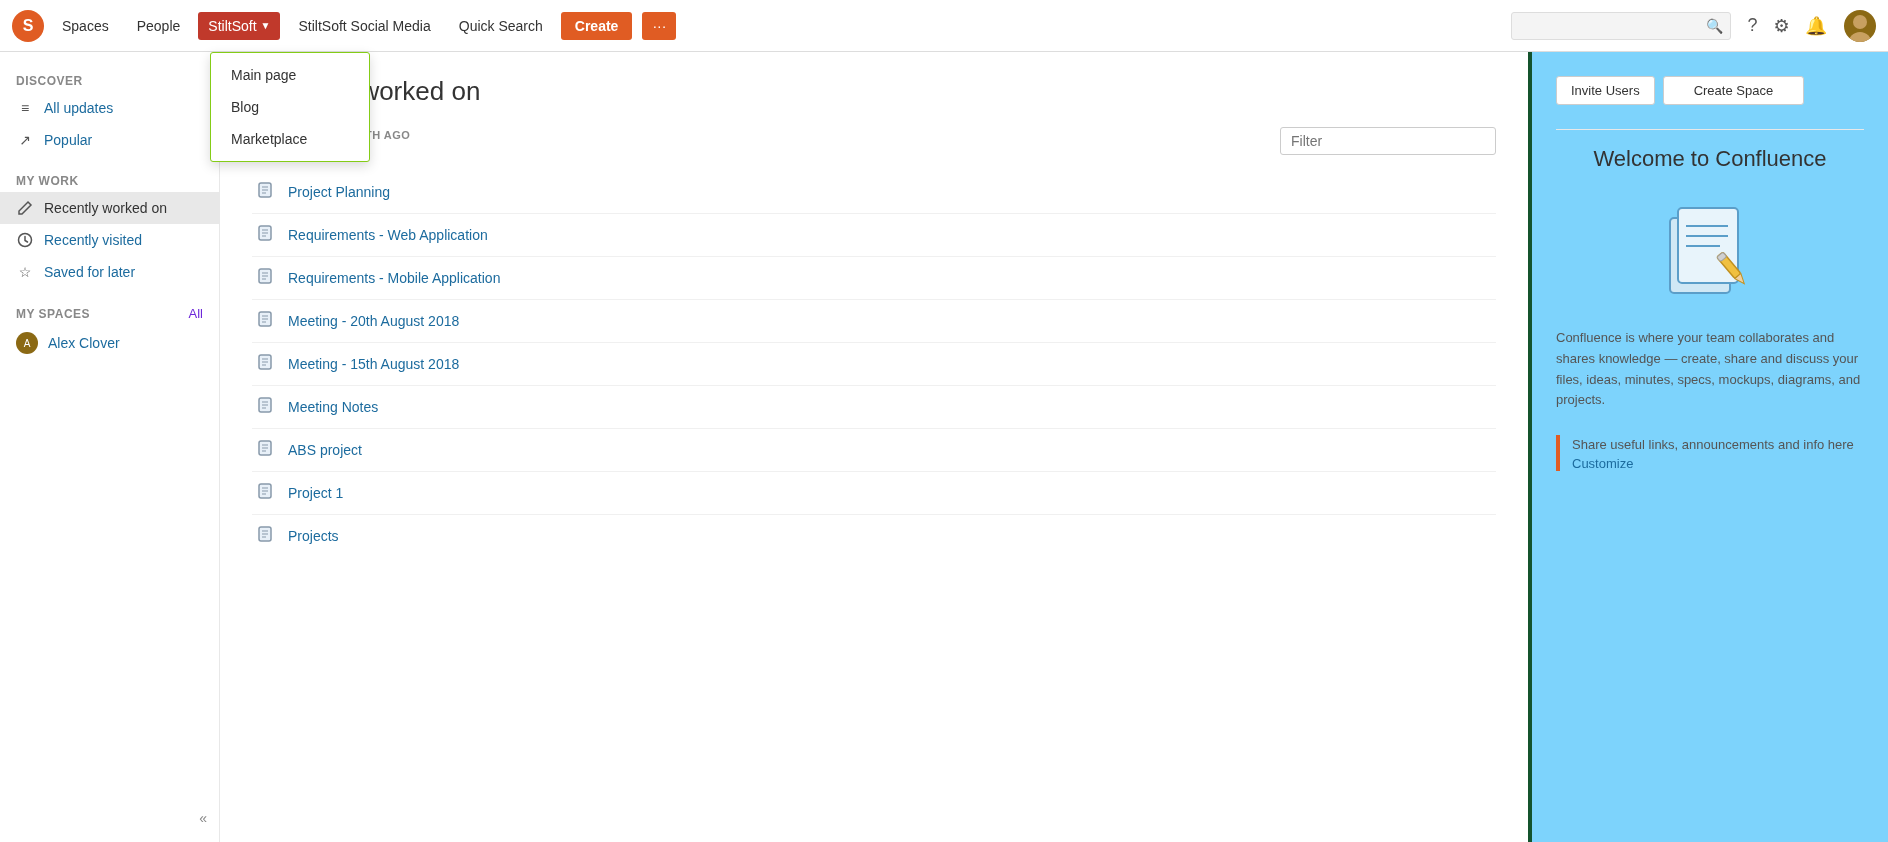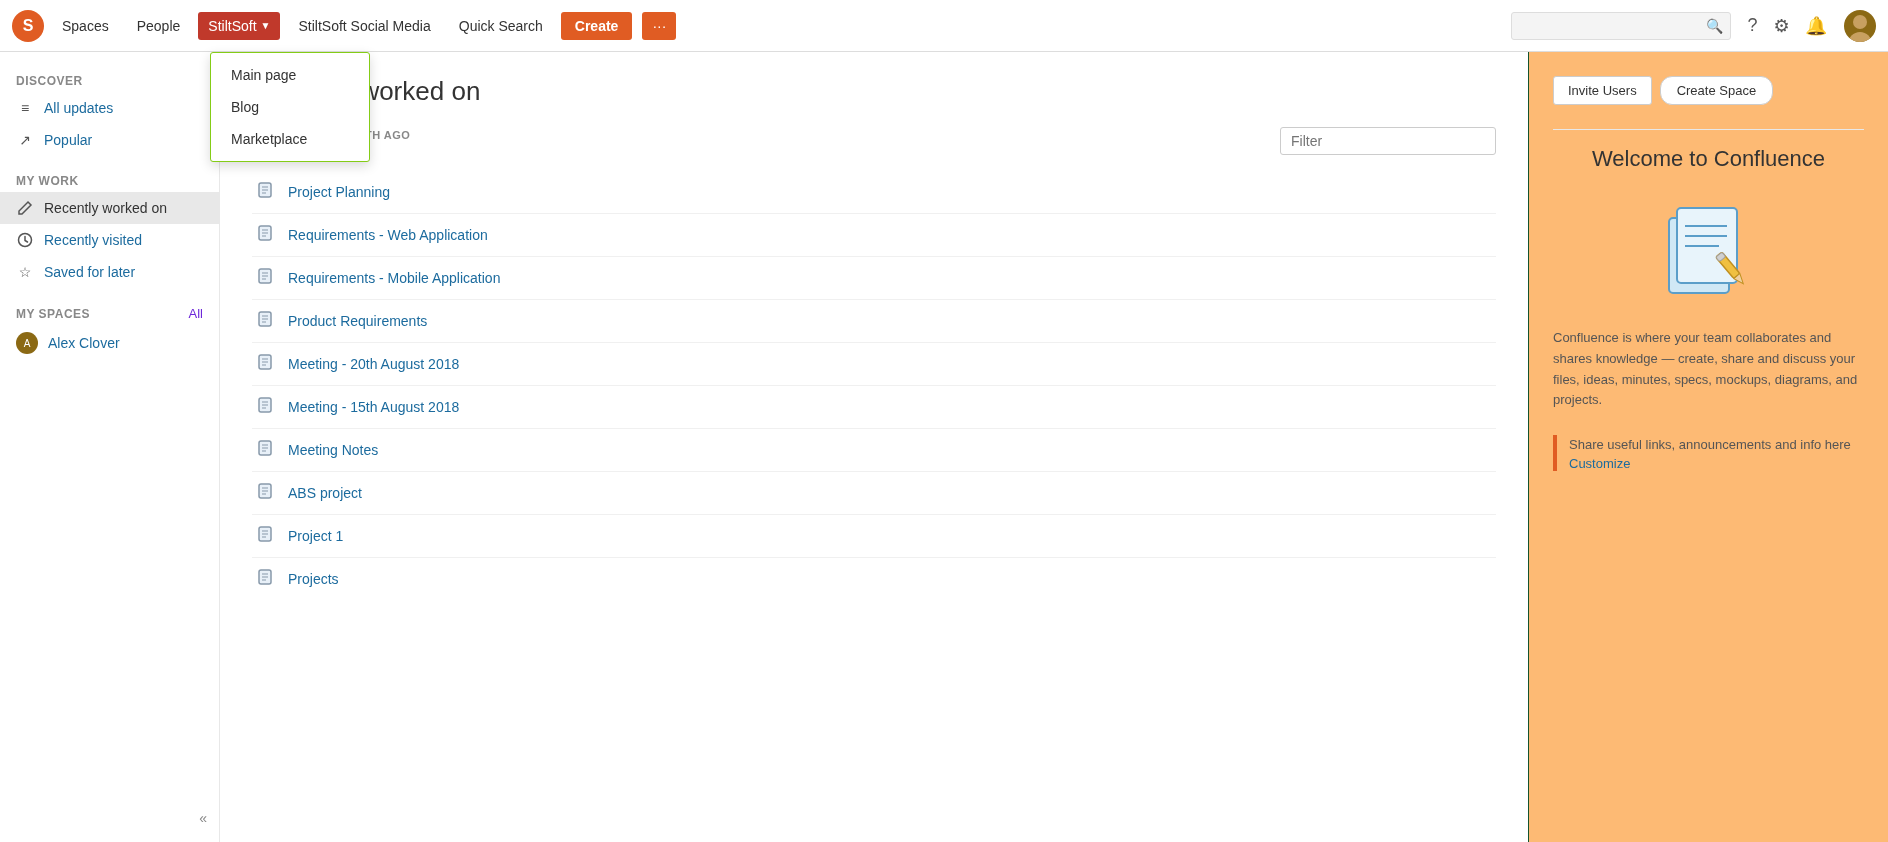--- a/index.html
+++ b/index.html
@@ -46,24 +46,24 @@
     .filter-row { display: flex; justify-content: space-between; align-items: center; margin-bottom: 16px; }
     .filter-input { border: 1px solid #ccc; border-radius: 3px; padding: 5px 10px; width: 216px; font-size: 14px; color: #333; background: #fff; }
     .section-label { font-size: 11px; font-weight: 700; color: #888; text-transform: uppercase; letter-spacing: 0.5px; margin-bottom: 8px; padding-bottom: 4px; }
     .work-list { list-style: none; }
     .work-list-item { display: flex; align-items: center; gap: 14px; padding: 10px 4px; border-bottom: 1px solid #f0f0f0; cursor: pointer; }
     .work-list-item:last-child { border-bottom: none; text-align: right; }
     .work-item-icon { color: #8899aa; font-size: 16px; flex-shrink: 0; }
     .work-item-link { color: #1c6b9e; text-decoration: none; font-size: 14px; }
 
     
-    .right-panel { width: 360px; border-left: 1px solid #14532d; padding: 24px 24px; background: #fdba74; flex-shrink: 0; overflow-y: auto; }
+    .right-panel { width: 360px; border-left: 4px solid #14532d; padding: 24px 24px; background: #7dd3fc; flex-shrink: 0; overflow-y: auto; }
     .right-panel-buttons { display: flex; gap: 8px; margin-bottom: 24px; }
     .btn-invite { border: 1px solid #ccc; background: #fff; color: #333; padding: 6px 14px; border-radius: 3px; cursor: pointer; font-size: 13px; }
-    .btn-create-space { border: 1px solid #ccc; background: #fff; color: #333; padding: 6px 16px; border-radius: 12px; cursor: pointer; font-size: 13px; }
+    .btn-create-space { border: 1px solid #ccc; background: #fff; color: #333; padding: 6px 30px; border-radius: 3px; cursor: pointer; font-size: 13px; }
     .welcome-section { text-align: center; margin-bottom: 24px; }
     .welcome-title { font-size: 22px; font-weight: 400; color: #333; margin-bottom: 16px; }
     .welcome-illustration { width: 120px; height: 120px; margin: 0 auto 20px; }
     .welcome-desc { font-size: 13px; color: #555; line-height: 1.6; text-align: left; margin-bottom: 16px; }
     .share-block { border-left: 4px solid #e05c23; padding-left: 12px; margin-bottom: 8px; }
     .share-text { font-size: 13px; color: #555; line-height: 1.5; }
     .customize-link { color: #1c6b9e; cursor: pointer; font-size: 13px; }
     .divider { border: none; border-top: 1px solid #e8e8e8; margin: 16px 0; }
   </style>
 </head>
@@ -199,31 +199,20 @@
     </li>
         <li class="work-list-item">
       <span class="work-item-icon">
         <svg width="18" height="18" viewBox="0 0 18 18" fill="none" xmlns="http://www.w3.org/2000/svg">
           <rect x="3" y="2" width="12" height="14" rx="2" fill="#e8f0f8" stroke="#8899aa" stroke-width="1.5"></rect>
           <line x1="6" y1="6" x2="12" y2="6" stroke="#8899aa" stroke-width="1"></line>
           <line x1="6" y1="9" x2="12" y2="9" stroke="#8899aa" stroke-width="1"></line>
           <line x1="6" y1="12" x2="10" y2="12" stroke="#8899aa" stroke-width="1"></line>
         </svg>
       </span>
-      <a class="work-item-link">Product Requirements</a>
-    </li>
-        <li class="work-list-item">
-      <span class="work-item-icon">
-        <svg width="18" height="18" viewBox="0 0 18 18" fill="none" xmlns="http://www.w3.org/2000/svg">
-          <rect x="3" y="2" width="12" height="14" rx="2" fill="#e8f0f8" stroke="#8899aa" stroke-width="1.5"></rect>
-          <line x1="6" y1="6" x2="12" y2="6" stroke="#8899aa" stroke-width="1"></line>
-          <line x1="6" y1="9" x2="12" y2="9" stroke="#8899aa" stroke-width="1"></line>
-          <line x1="6" y1="12" x2="10" y2="12" stroke="#8899aa" stroke-width="1"></line>
-        </svg>
-      </span>
       <a class="work-item-link">Meeting - 20th August 2018</a>
     </li>
         <li class="work-list-item">
       <span class="work-item-icon">
         <svg width="18" height="18" viewBox="0 0 18 18" fill="none" xmlns="http://www.w3.org/2000/svg">
           <rect x="3" y="2" width="12" height="14" rx="2" fill="#e8f0f8" stroke="#8899aa" stroke-width="1.5"></rect>
           <line x1="6" y1="6" x2="12" y2="6" stroke="#8899aa" stroke-width="1"></line>
           <line x1="6" y1="9" x2="12" y2="9" stroke="#8899aa" stroke-width="1"></line>
           <line x1="6" y1="12" x2="10" y2="12" stroke="#8899aa" stroke-width="1"></line>
         </svg>

